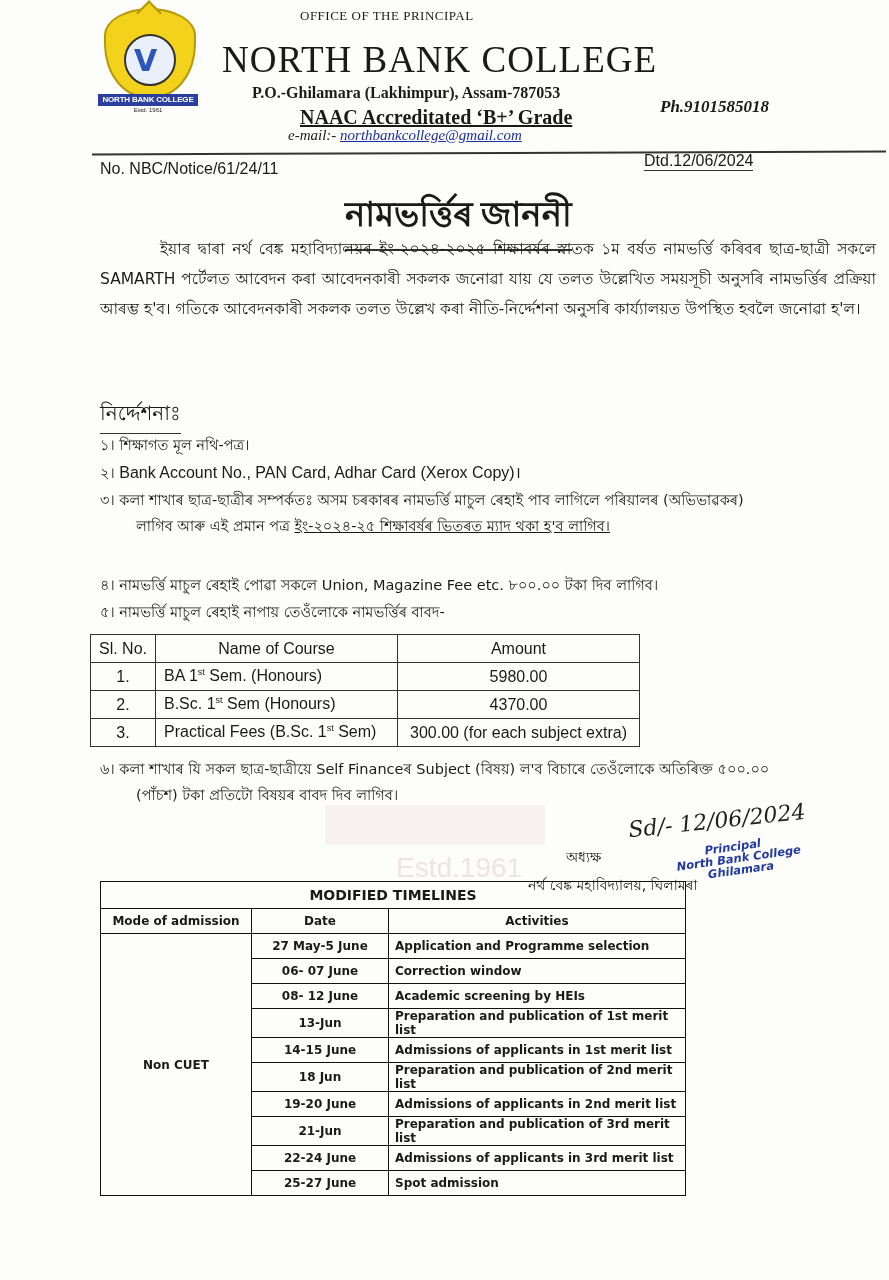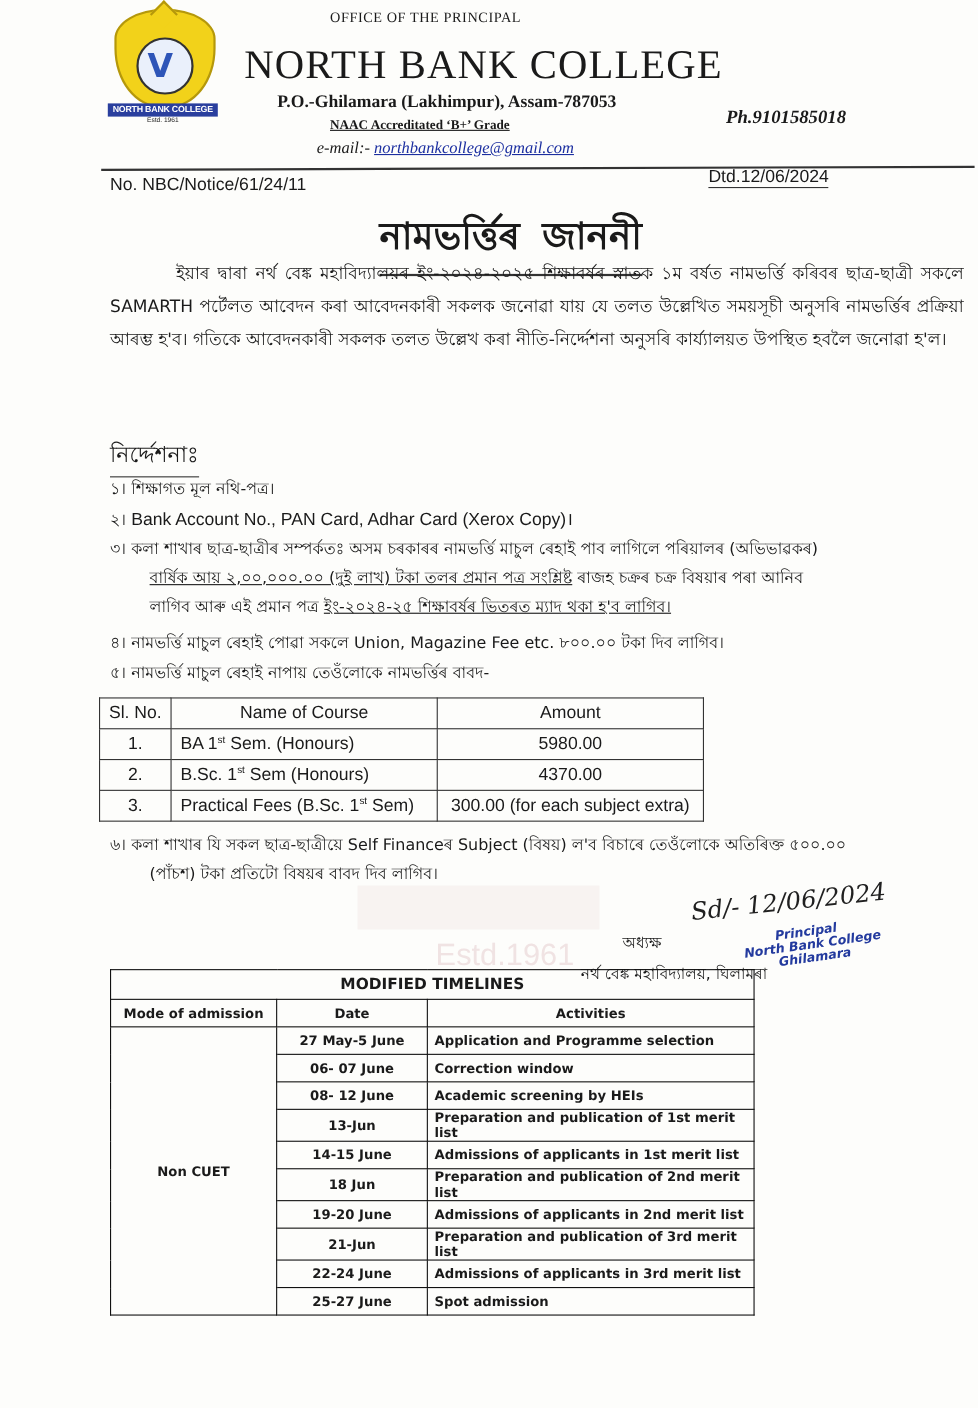--- a/index.html
+++ b/index.html
@@ -23,30 +23,30 @@
   .logo .vee { position:absolute; left:36px; top:38px; font-size:30px; color:#2e55b8; font-family:"DejaVu Sans",sans-serif; font-weight:bold; line-height:1;}
   .logo .band {
     position:absolute; left:0; top:86px; width:100px; height:12px; background:#2a3f9e;
     color:#fff; font-family:"Liberation Sans",sans-serif; font-size:8px; font-weight:bold; text-align:center; line-height:12px; letter-spacing:-0.2px;
   }
   .logo .estd { position:absolute; left:0; top:99px; width:100px; text-align:center; font-size:6px; font-family:"Liberation Sans",sans-serif; }
 
   .office { left:300px; top:8px; font-size:13px; letter-spacing:0.5px; }
   .college { left:222px; top:38px; font-size:37px; letter-spacing:1px; }
   .addr { left:252px; top:84px; font-size:16px; font-weight:bold; }
-  .naac { left:300px; top:106px; font-size:12px; font-weight:bold; text-decoration:underline; }
+  .naac { left:300px; top:106px; font-size:20px; font-weight:bold; text-decoration:underline; }
   .email { left:288px; top:127px; font-size:15px; font-style:italic; }
   .email a { color:#1c2fa0; text-decoration:underline; }
   .phone { left:660px; top:97px; font-size:17px; font-style:italic; font-weight:bold; }
   .hrule { left:92px; top:152px; width:794px; height:2px; background:#333; transform:rotate(-0.2deg); }
 
   .refno { left:100px; top:160px; font-size:16px; font-family:"Liberation Sans",sans-serif; }
   .dated { left:644px; top:152px; font-size:16px; font-family:"Liberation Sans",sans-serif; border-bottom:1px solid #333; }
 
-  .title { left:345px; top:188px; font-size:34px; font-family:Liberation Mono, monospace; font-weight:bold; border-bottom:2px solid #333; padding-bottom:4px; }
+  .title { left:345px; top:188px; font-size:34px; font-family:Liberation Serif, serif; font-weight:bold; border-bottom:2px solid #333; padding-bottom:4px; }
 
   .para { left:100px; top:234px; width:776px; font-family:"DejaVu Sans",sans-serif; font-size:15.5px; line-height:30px; text-indent:60px; text-align:justify; }
 
   .dir-head { left:100px; top:398px; font-family:"DejaVu Sans",sans-serif; font-size:20px; border-bottom:1.5px solid #333; padding-bottom:2px; }
   .dir { font-family:"DejaVu Sans",sans-serif; font-size:14.5px; line-height:26px; }
   .d1 { left:100px; top:432px; }
   .d2 { left:100px; top:460px; font-family:"DejaVu Sans",sans-serif; }
   .d2 .en { font-family:Liberation Sans, sans-serif; font-size:16px;margin-top:28px; }
   .d3 { left:100px; top:487px; width:786px; }
   .d3 .line2, .d3 .line3 { padding-left:36px; display:block; }
@@ -118,21 +118,20 @@
   <span>১।</span>
   <span>শিক্ষাগত মূল নথি-পত্ৰ।</span>
 </div>
 <div class="abs dir d2">
   <span>২।</span>
   <span class="en">Bank Account No., PAN Card, Adhar Card (Xerox Copy)।</span>
 </div>
 <div class="abs dir d3">
   <span>৩।</span>
   <span>কলা শাখাৰ ছাত্ৰ-ছাত্ৰীৰ সম্পৰ্কতঃ অসম চৰকাৰৰ নামভৰ্ত্তি মাচুল ৰেহাই পাব লাগিলে পৰিয়ালৰ (অভিভাৱকৰ)</span>
-  <span class="line2"><span class="u">বাৰ্ষিক আয় ২,০০,০০০.০০ (দুই লাখ) টকা তলৰ প্ৰমান পত্ৰ সংশ্লিষ্ট</span><span> ৰাজহ চক্ৰৰ চক্ৰ বিষয়াৰ পৰা আনিব</span></span>
   <span class="line3"><span>লাগিব আৰু এই প্ৰমান পত্ৰ </span><span class="u">ইং-২০২৪-২৫ শিক্ষাবৰ্ষৰ ভিতৰত ম্যাদ থকা হ'ব লাগিব।</span></span>
 </div>
 <div class="abs dir d4">
   <span>৪।</span>
   <span>নামভৰ্ত্তি মাচুল ৰেহাই পোৱা সকলে Union, Magazine Fee etc. ৮০০.০০ টকা দিব লাগিব।</span>
 </div>
 <div class="abs dir d5">
   <span>৫।</span>
   <span>নামভৰ্ত্তি মাচুল ৰেহাই নাপায় তেওঁলোকে নামভৰ্ত্তিৰ বাবদ-</span>
 </div>

